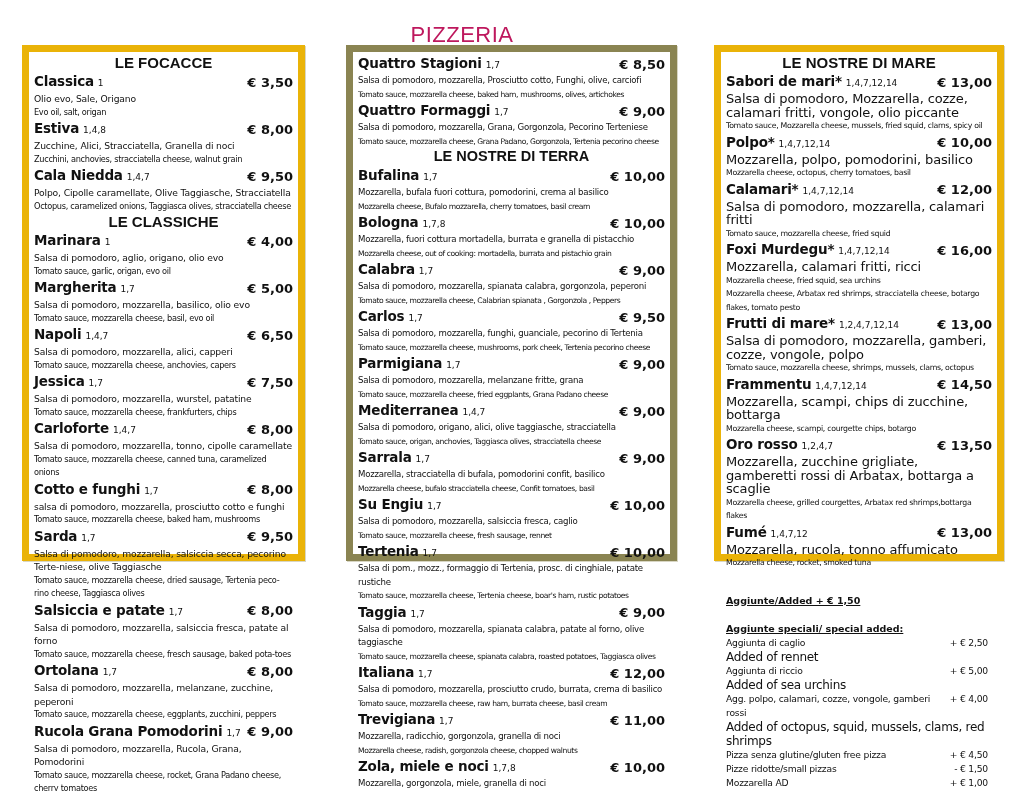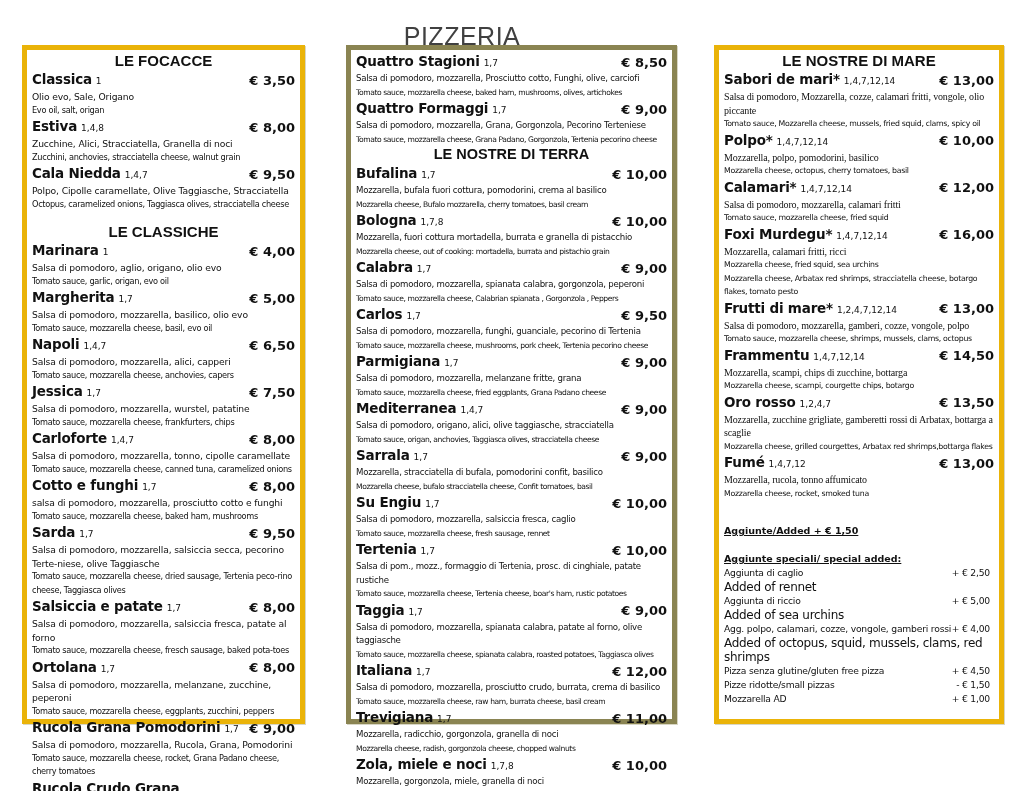--- a/index.html
+++ b/index.html
@@ -2,44 +2,44 @@
 <html><head>
 <meta charset="utf-8">
 <style>
   html, body { margin:0; padding:0; }
   body {
     width:1024px; height:791px; background:#ffffff; position:relative; overflow:hidden;
     font-family:"DejaVu Sans", sans-serif; color:#111;
   }
   .page-title {
     position:absolute; left:0; width:924px; top:22px; text-align:center;
-    font-family:"Liberation Sans", sans-serif; font-size:25px; letter-spacing:0.5px; color:#404040;
+    font-family:"Liberation Sans", sans-serif; font-size:22px; letter-spacing:0.5px; color:#be185d;
   }
   .panel {
-    position:absolute; top:45px; height:679px; background:#fff;
-    border:5px solid #eab308; box-shadow:1px 1px 0 #d8d6c4; box-sizing:border-box;
+    position:absolute; top:45px; height:516px; background:#fff;
+    border:7px solid #eab308; box-shadow:1px 1px 0 #d8d6c4; box-sizing:border-box;
   }
   .panel.left  { left:22px;  width:283px; padding:2px 5px 0 5px; }
   .panel.mid   { left:346px; width:331px; padding:2px 5px 0 5px; border-color:#8a8452; }
   .panel.right { left:714px; width:290px; padding:2px 5px 8px 5px; }
 
   .section-title {
     font-family:"Liberation Sans", sans-serif; font-weight:bold; font-size:15px;
     text-align:center; line-height:17px; margin:0 0 1px 0; color:#111;
   }
   .item { margin:0; }
   .item-head { display:flex; justify-content:space-between; align-items:center; line-height:17px; }
   .item-name { font-weight:bold; font-size:13.5px; letter-spacing:-0.2px; }
   .allergens { font-weight:normal; font-size:9px; margin-left:4px; letter-spacing:0; }
   .item-price { font-weight:bold; font-size:13px; white-space:nowrap; }
   .desc-it { font-size:9.2px; line-height:13.5px; letter-spacing:-0.15px; }
   .desc-en { font-size:8.2px; line-height:13.5px; letter-spacing:-0.3px; }
   .mid .desc-it { font-size:8.6px; letter-spacing:-0.25px; }
   .mid .desc-en { font-size:7.6px; letter-spacing:-0.4px; }
-  .right .desc-it { font-size:10px;font-family:Liberation Serif, serif; }
+  .right .desc-it { font-size:13px; }
   .right .desc-en { font-size:7.8px; }
 
   .addons { margin-top:24px; font-size:9.2px; }
   .addon-title { text-decoration:underline; font-weight:bold; font-size:9.5px; line-height:14px; }
   .addon-gap { height:14px; }
   .addon-row { display:flex; justify-content:space-between; line-height:14px; font-size:9.2px; letter-spacing:-0.2px;}
   .addon-sub { line-height:14px; font-size:12px; letter-spacing:-0.3px;}
   .addon-price { white-space:nowrap; padding-right:4px; }
 </style>
 </head>
@@ -68,21 +68,21 @@
       </div>
       <div class="item">
         <div class="item-head">
           <span><span class="item-name">Cala Niedda</span><span class="allergens">1,4,7</span></span>
           <span class="item-price">€ 9,50</span>
         </div>
         <div class="desc-it">Polpo, Cipolle caramellate, Olive Taggiasche, Stracciatella</div>
         <div class="desc-en">Octopus, caramelized onions, Taggiasca olives, stracciatella cheese</div>
       </div>
     </div>
-  <div class="section-title" style="margin-top:12px">LE CLASSICHE</div>
+  <div class="section-title" style="margin-top:0">LE CLASSICHE</div>
   <div id="left-s1">
       <div class="item">
         <div class="item-head">
           <span><span class="item-name">Marinara</span><span class="allergens">1</span></span>
           <span class="item-price">€ 4,00</span>
         </div>
         <div class="desc-it">Salsa di pomodoro, aglio, origano, olio evo</div>
         <div class="desc-en">Tomato sauce, garlic, origan, evo oil</div>
       </div>
       <div class="item">

